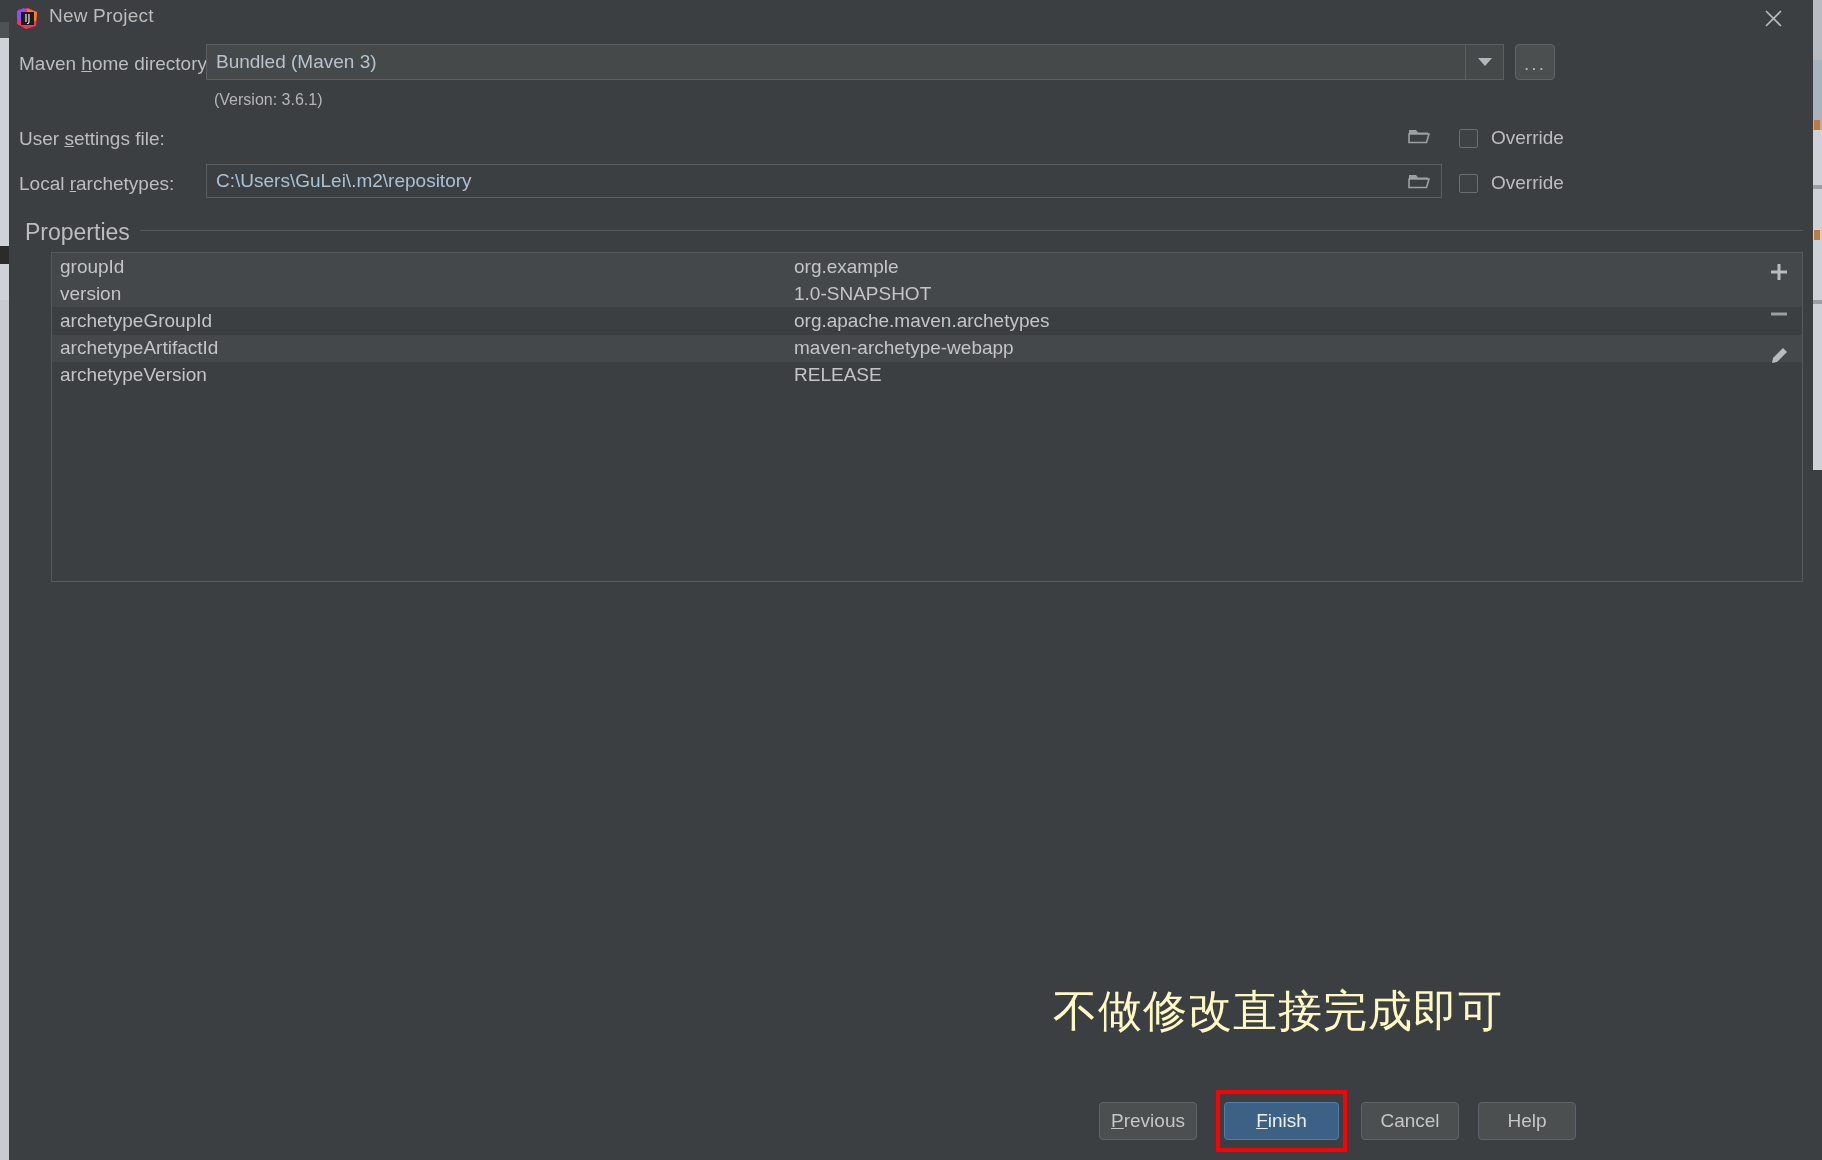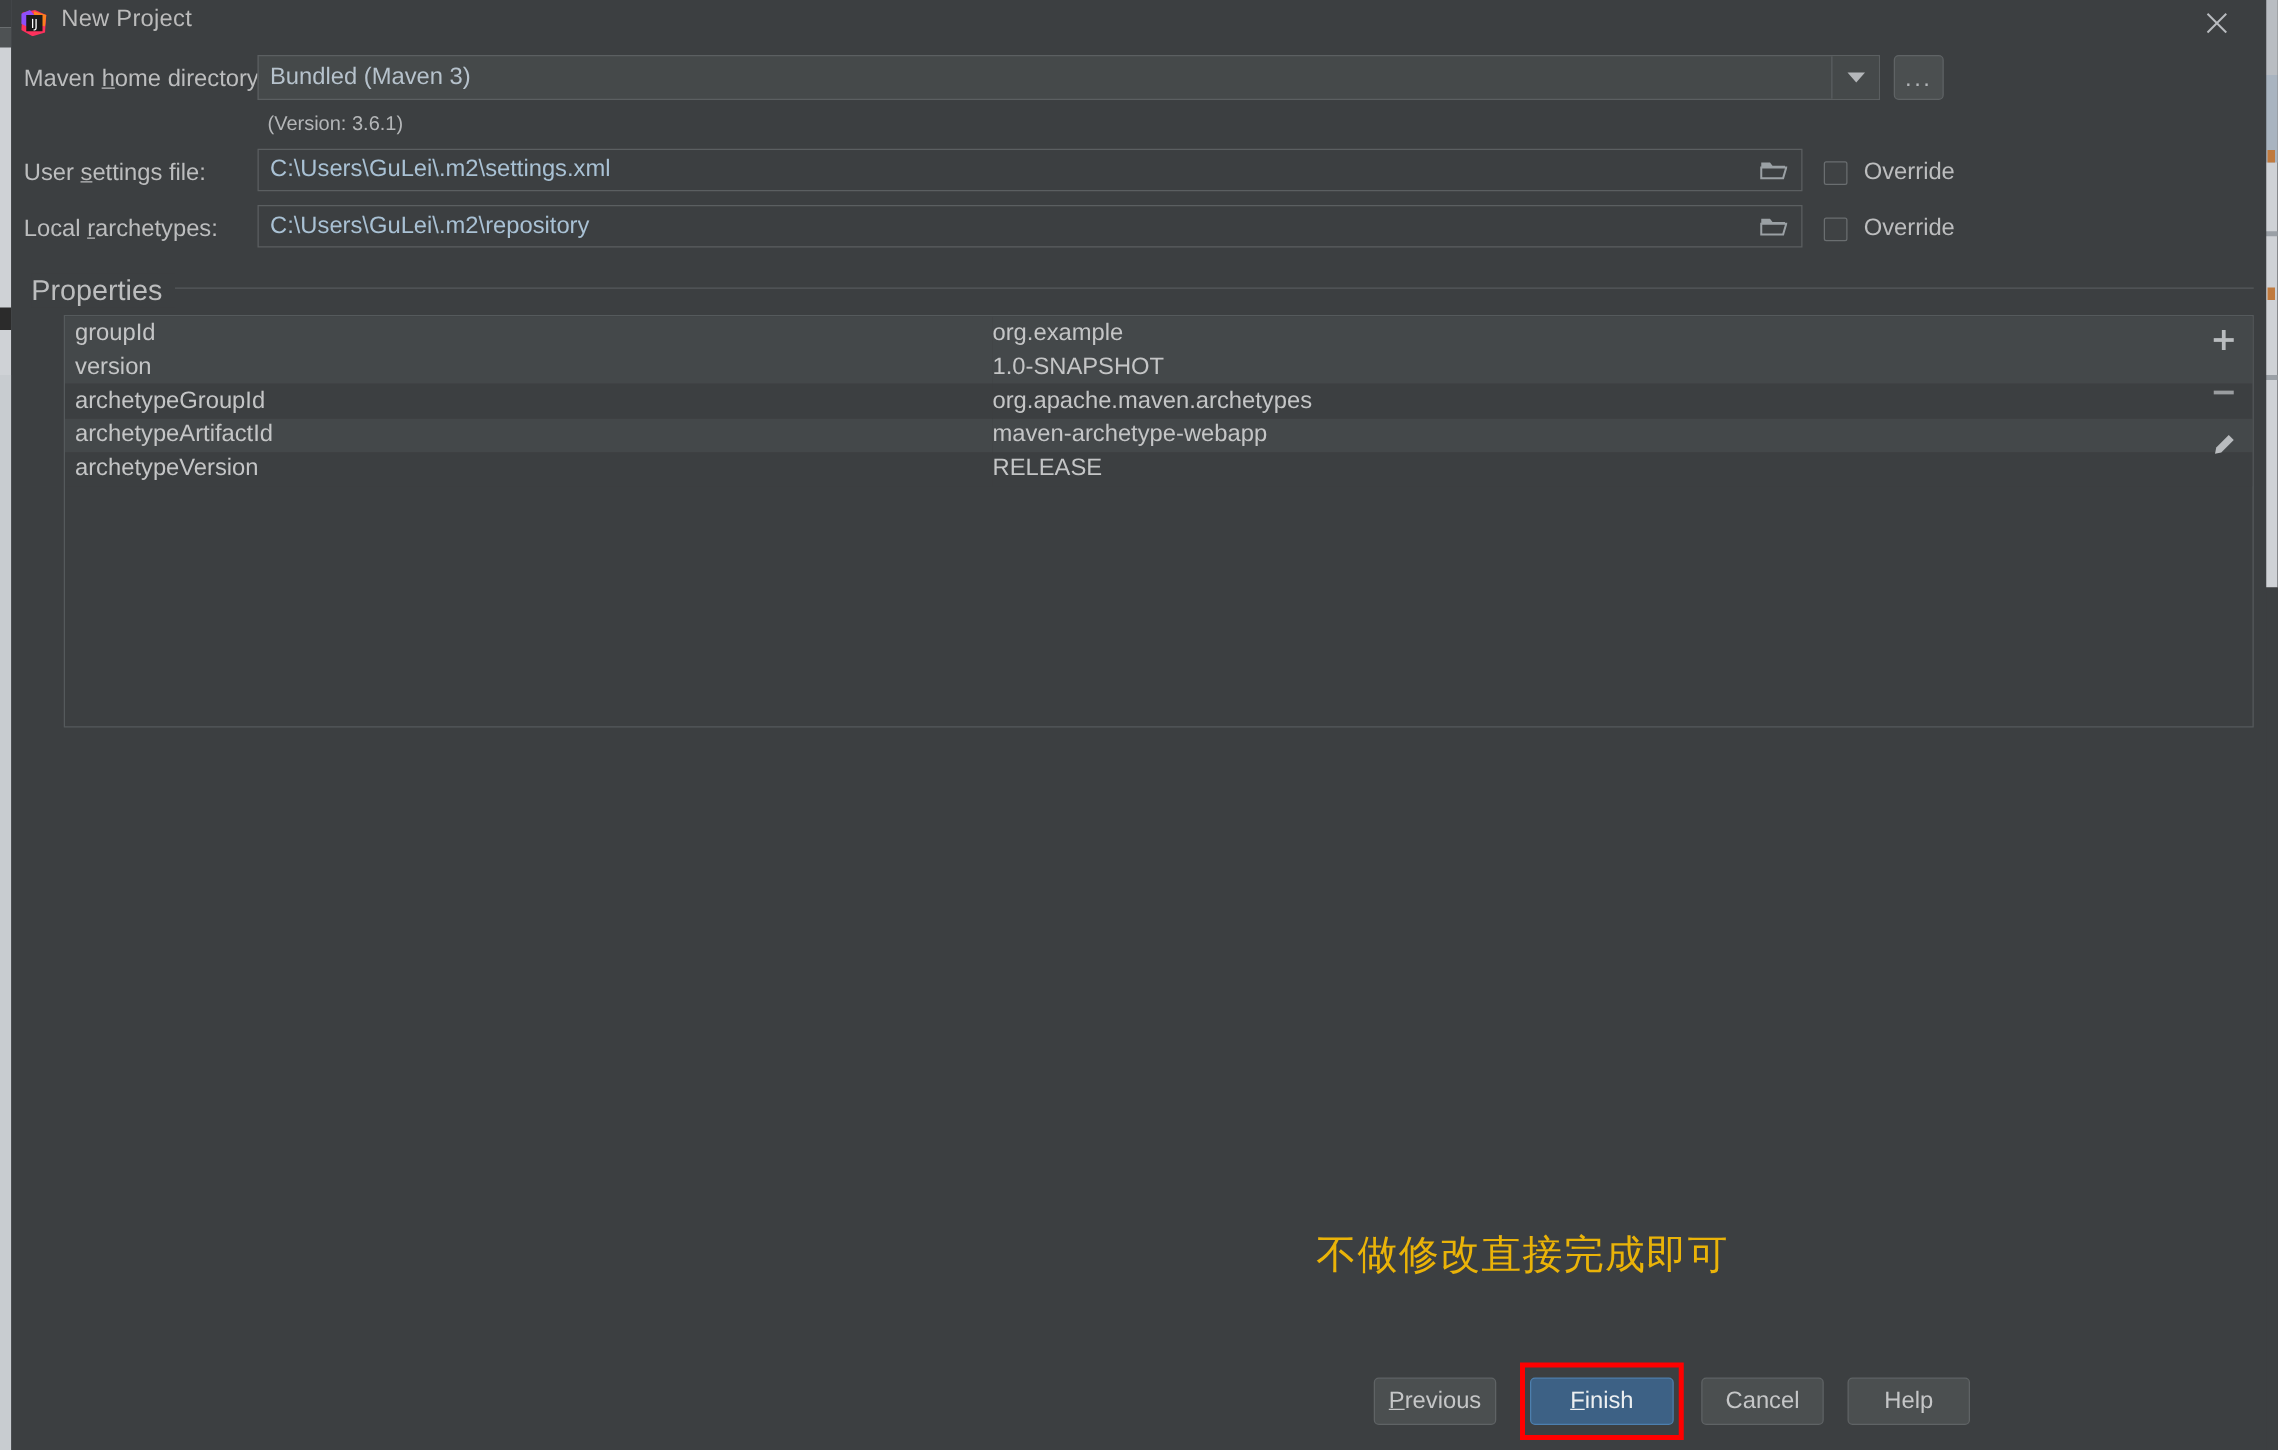--- a/index.html
+++ b/index.html
@@ -148,21 +148,21 @@
     width: 48px; height: 130px;
   }
   .tb-btn {
     position: absolute; left: 0; width: 48px; height: 40px;
     display: flex; align-items: center; justify-content: center; cursor: pointer;
   }
 
   
   .annot-text {
     position: absolute; left: 1044px; top: 982px;
-    font-size: 32px; color: #eab308;
+    font-size: 44px; color: #fef9c3;
     font-family: "DejaVu Sans", sans-serif;
     letter-spacing: 1px; white-space: nowrap;
   }
   .annot-rect {
     position: absolute; left: 1207px; top: 1090px;
     width: 131px; height: 62px;
     border: 4px solid #ff0000;
   }
 
   
@@ -229,23 +229,20 @@
       </span>
   </div>
   <div class="ellipsis-btn" style="left:1506px; top:44px; width:40px; height:36px;">
     <span>...</span>
   </div>
   <div class="version-note">(Version: 3.6.1)</div>
 
   <div class="lbl" style="left:10px; top:128px;">
     <span>User </span><u>s</u><span>ettings file:</span>
   </div>
-  <div class="field path" style="left:197px; top:119px; width:1236px; height:34px;">
-    <span>C:\Users\GuLei\.m2\settings.xml</span>
-  </div>
   <div class="folder-icon" style="left:1399px; top:127px;">
     <svg width="22" height="18" viewBox="0 0 22 18">
       <path d="M1 3 h7 l2 2.5 h10 v1.5 H1 Z" fill="#9aa0a4"></path>
       <path d="M1 7 h20 l-2.5 8.5 H1 Z" fill="none" stroke="#9aa0a4" stroke-width="1.6"></path>
     </svg>
   </div>
   <div class="chk-wrap" style="left:1450px; top:127px;">
     <span class="chk-box"></span>
     <span class="chk-lbl">Override</span>
   </div>

